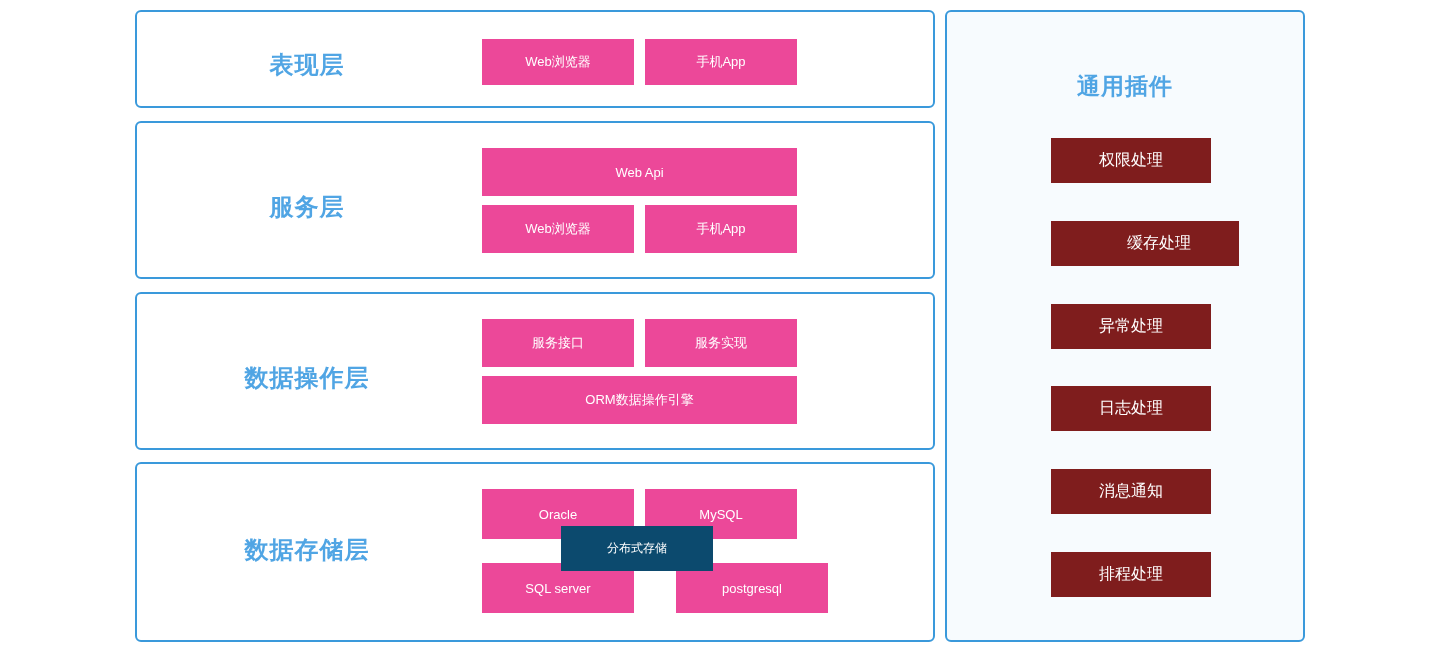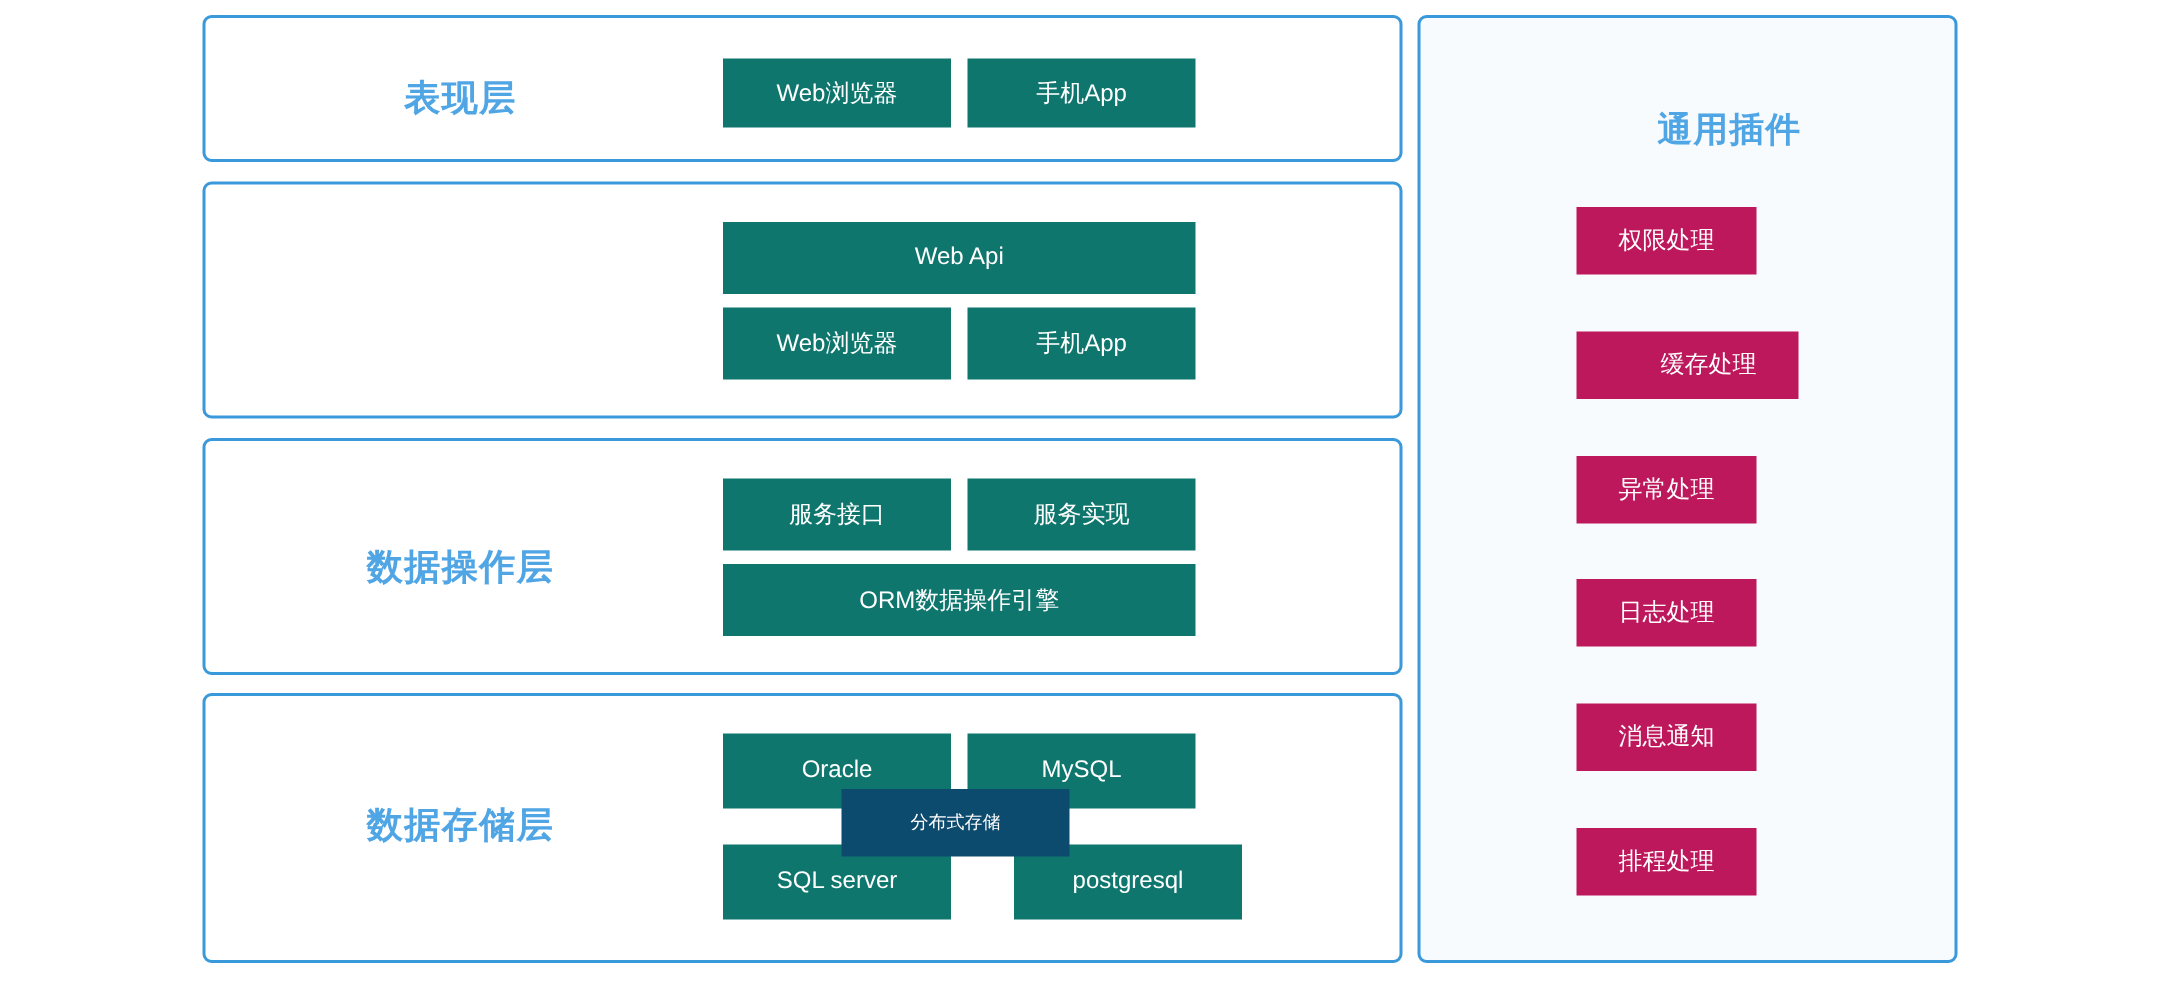--- a/index.html
+++ b/index.html
@@ -35,23 +35,23 @@
     font-weight: bold;
     font-size: 24px;
     letter-spacing: 1px;
     white-space: nowrap;
   }
 
   
   .bx {
     position: absolute;
     box-sizing: border-box;
-    background: #0f766e;
+    background: #ec4899;
     color: #ffffff;
-    font-size: 16px;
+    font-size: 13px;
     display: flex;
     align-items: center;
     justify-content: center;
     white-space: nowrap;
   }
   .bx.wide   { width: 315px; text-align: center; }
   .bx.narrow { width: 152px; }
 
   
   .bx.orange {
@@ -71,46 +71,46 @@
   #plugin-title {
     position: absolute;
     top: 59px;
     left: 0;
     width: 100%;
     text-align: center;
     color: #50a5e4;
     font-weight: bold;
     font-size: 23px;
     letter-spacing: 1px;
-    padding-left: 28px;
   }
   .plug {
     position: absolute;
     left: 104px;
-    width: 120px;
+    width: 160px;
     height: 45px;
-    background: #be185d;
+    background: #7f1d1d;
     color: #ffffff;
     font-size: 16px;
     display: flex;
     align-items: center;
     justify-content: center;
     white-space: nowrap;
   }
 </style>
 </head>
 <body>
 
 <div class="panel layer-panel" style="top:10px; height:98px;">
   <div class="layer-label" style="top:37px;">表现层</div>
   <div class="bx narrow" style="left:345px; top:27px; height:46px;">Web浏览器</div>
   <div class="bx narrow" style="left:508px; top:27px; height:46px;">手机App</div>
 </div>
 
 <div class="panel layer-panel" style="top:121px; height:158px;">
+  <div class="layer-label" style="top:68px;">服务层</div>
   <div class="bx wide" style="left:345px; top:25px; height:48px;">Web  Api</div>
   <div class="bx narrow" style="left:345px; top:82px; height:48px;">Web浏览器</div>
   <div class="bx narrow" style="left:508px; top:82px; height:48px;">手机App</div>
 </div>
 
 <div class="panel layer-panel" style="top:292px; height:158px;">
   <div class="layer-label" style="top:68px;">数据操作层</div>
   <div class="bx narrow" style="left:345px; top:25px; height:48px;">服务接口</div>
   <div class="bx narrow" style="left:508px; top:25px; height:48px;">服务实现</div>
   <div class="bx wide" style="left:345px; top:82px; height:48px;">ORM数据操作引擎</div>

